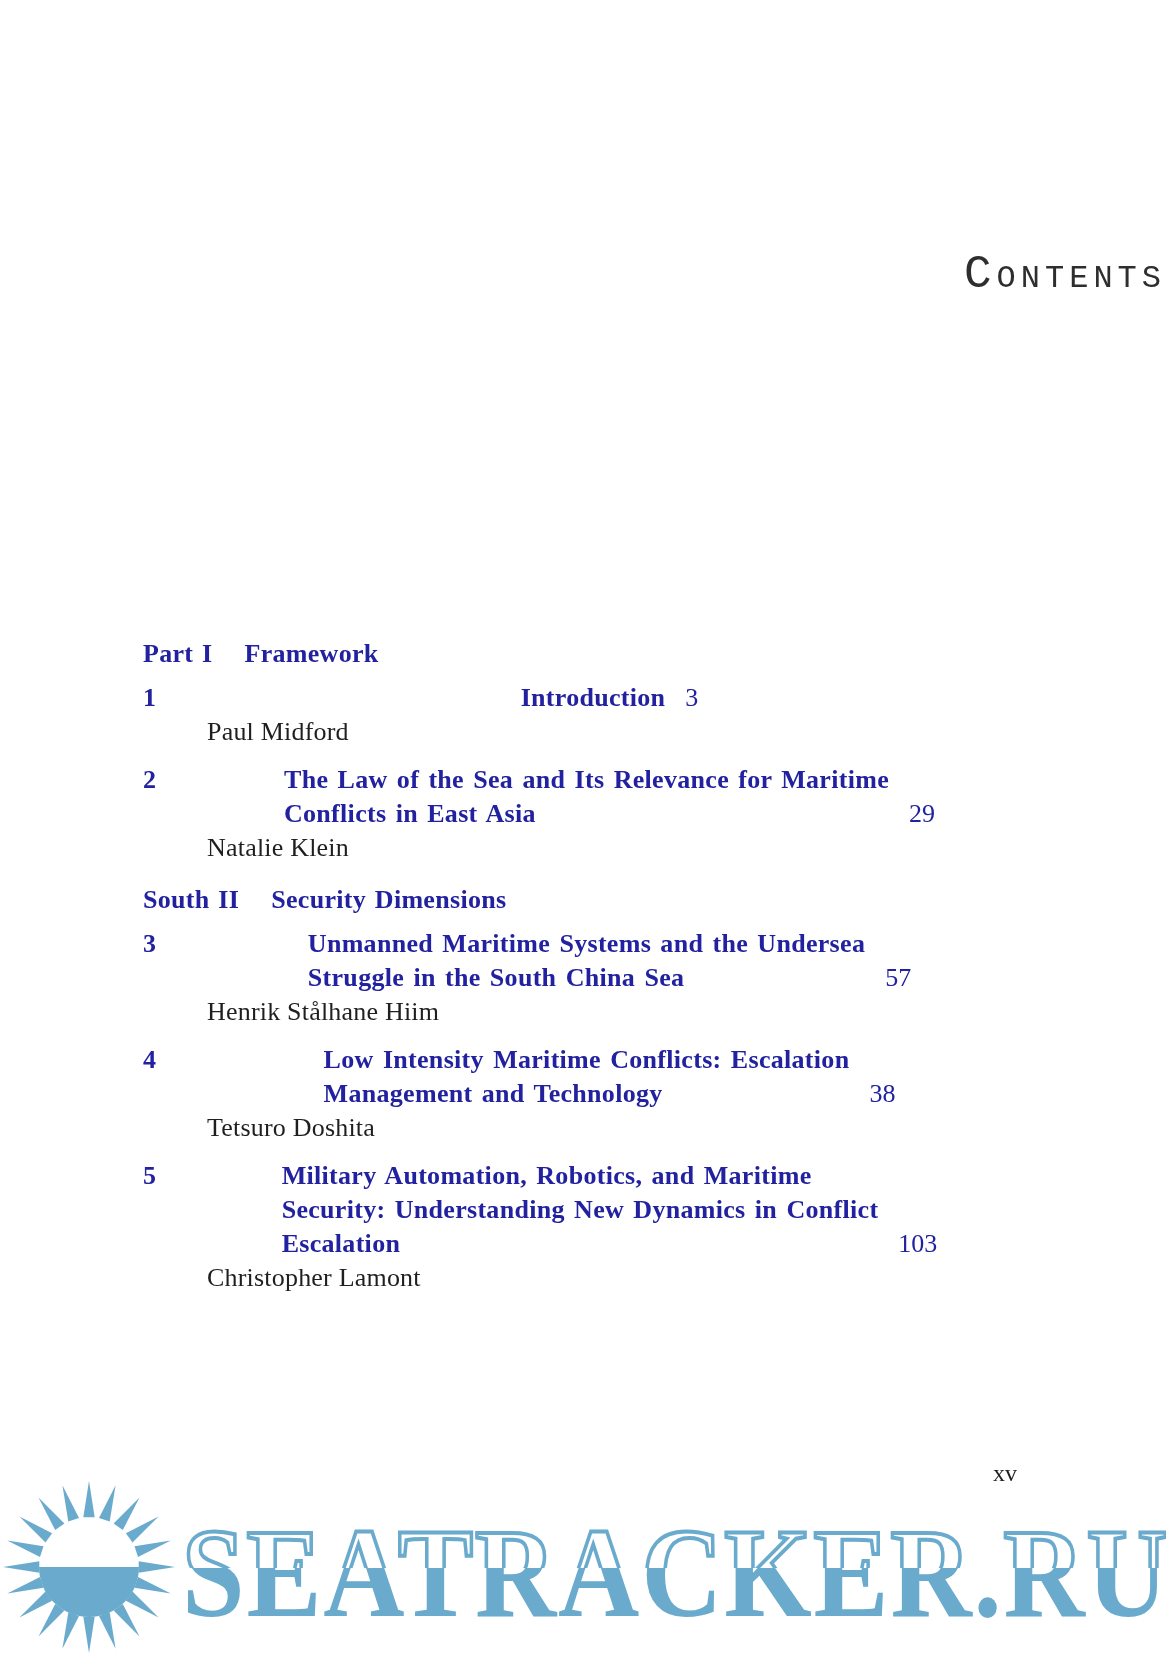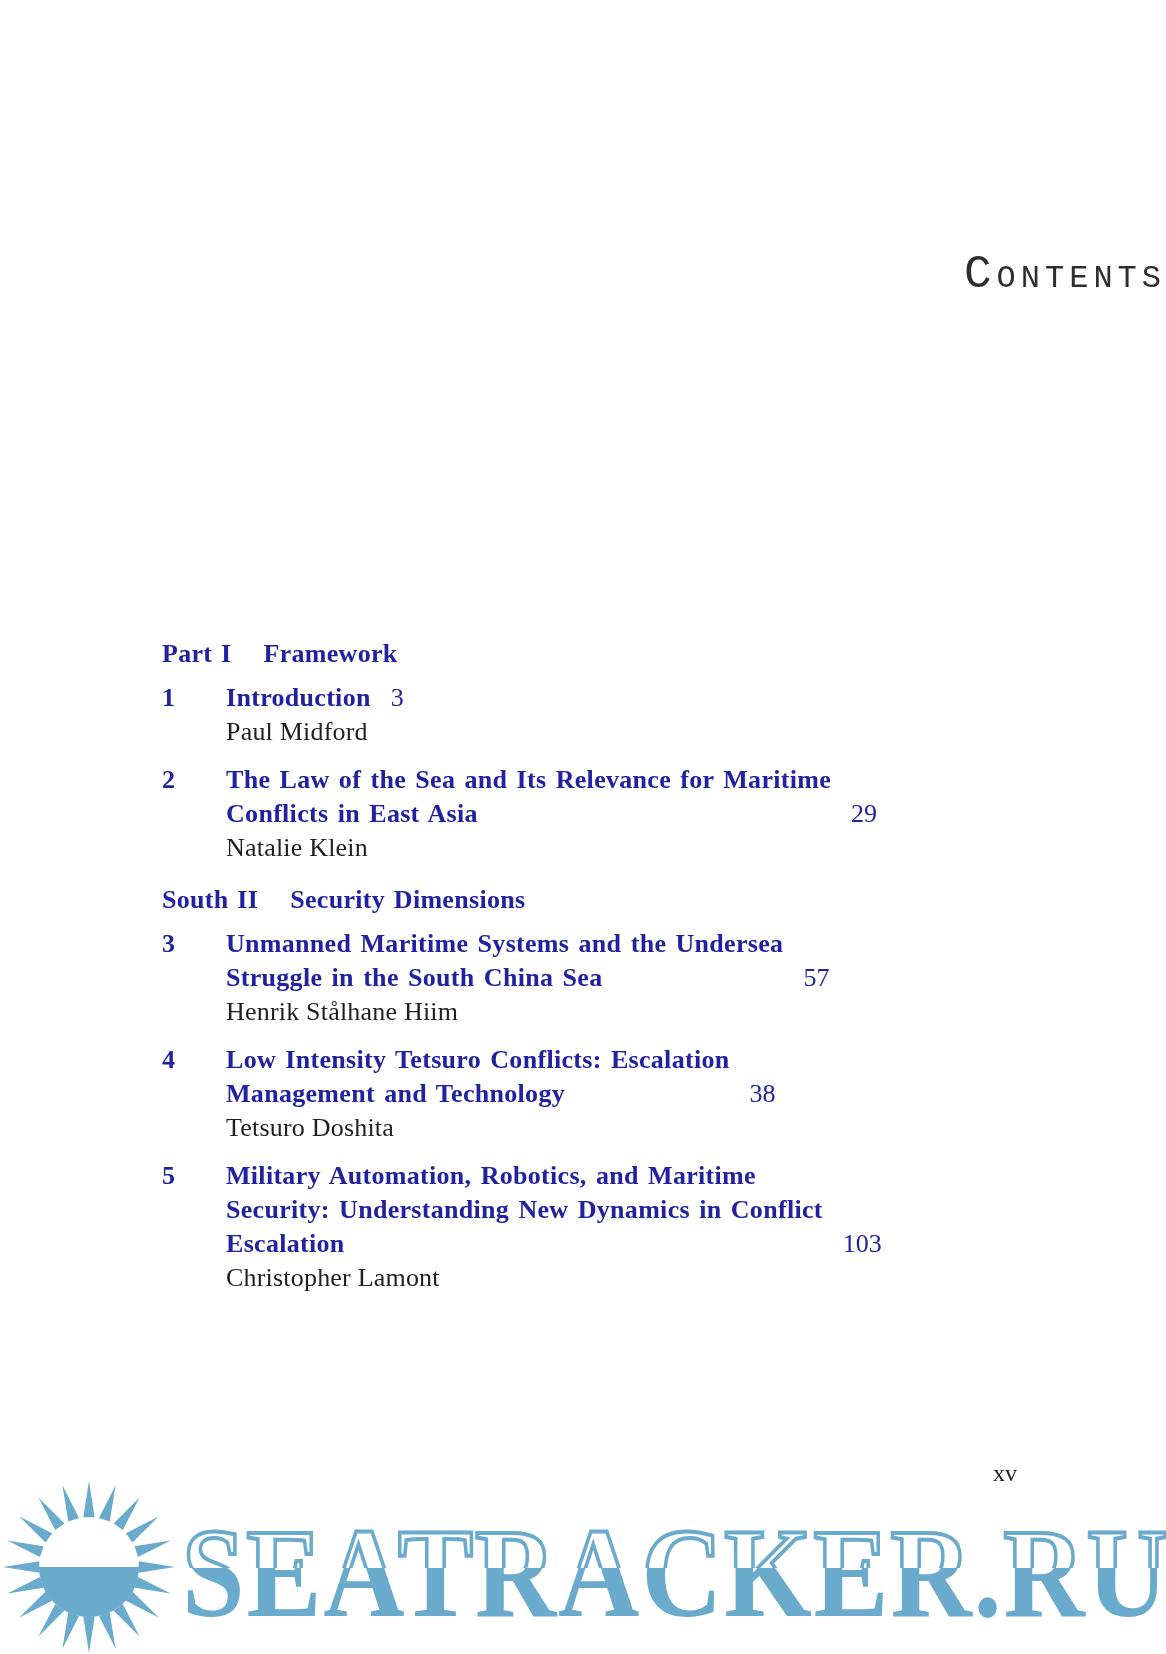--- a/index.html
+++ b/index.html
@@ -31,21 +31,21 @@
     letter-spacing: 5px;
     color: var(--heading-ink);
     font-weight: 400;
     font-family: Liberation Mono, monospace;
   }
 
   
   .toc {
     position: absolute;
     top: 637px;
-    left: 162px;
+    left: 143px;
     width: 869px;
   }
   .part-heading {
     color: var(--accent);
     font-weight: bold;
     font-size: 26px;
     line-height: 34px;
     letter-spacing: 0.3px;
     word-spacing: 2px;
     margin-bottom: 10px;
@@ -61,21 +61,21 @@
     width: 64px;
     flex: 0 0 64px;
     color: var(--accent);
     font-weight: bold;
     font-size: 26px;
     line-height: 34px;
   }
   .entry .body { flex: 1; min-width: 0; }
   .title-row {
     display: flex;
-    justify-content: flex-start;
+    justify-content: center;
     align-items: flex-end;
   }
   .chapter-title {
     color: var(--accent);
     font-weight: bold;
     font-size: 26px;
     line-height: 34px;
     letter-spacing: 0.3px;
     word-spacing: 2.5px;
     white-space: pre;
@@ -194,21 +194,21 @@
         <div class="chapter-page">57</div>
       </div>
       <div class="chapter-author">Henrik Stålhane Hiim</div>
     </div>
   </div>
 
   <div class="entry">
     <div class="num">4</div>
     <div class="body">
       <div class="title-row">
-        <div class="chapter-title">Low Intensity Tetsuro Conflicts: Escalation
+        <div class="chapter-title">Low Intensity Maritime Conflicts: Escalation
 Management and Technology</div>
         <div class="chapter-page">38</div>
       </div>
       <div class="chapter-author">Tetsuro Doshita</div>
     </div>
   </div>
 
   <div class="entry">
     <div class="num">5</div>
     <div class="body">

